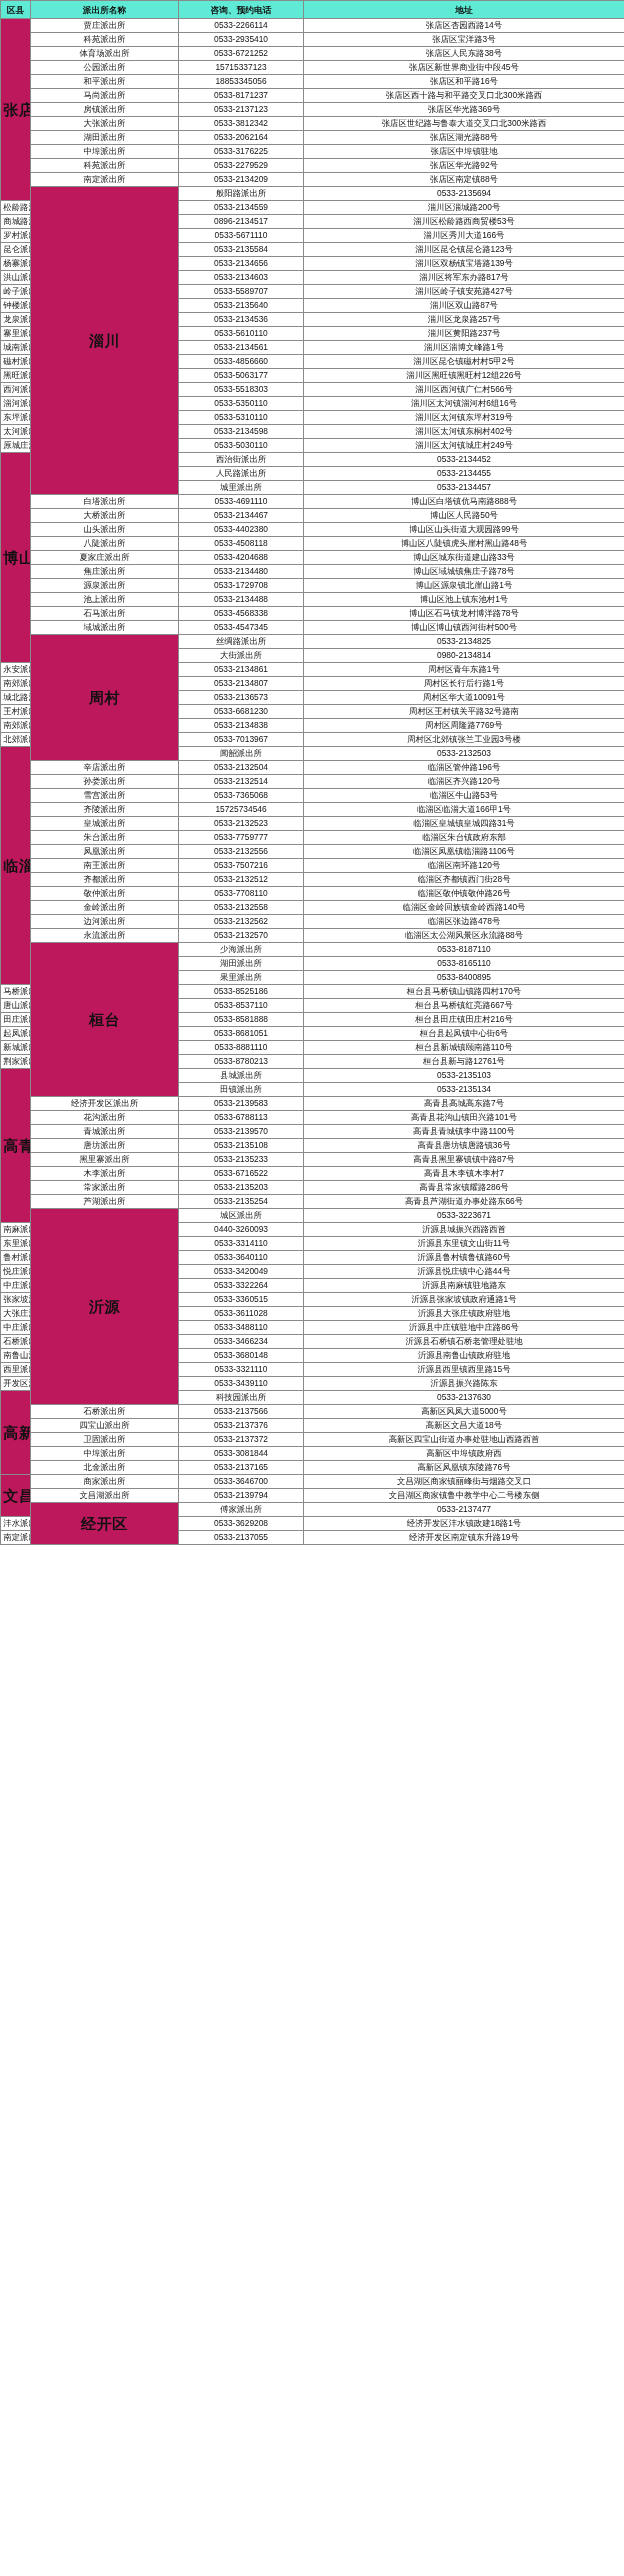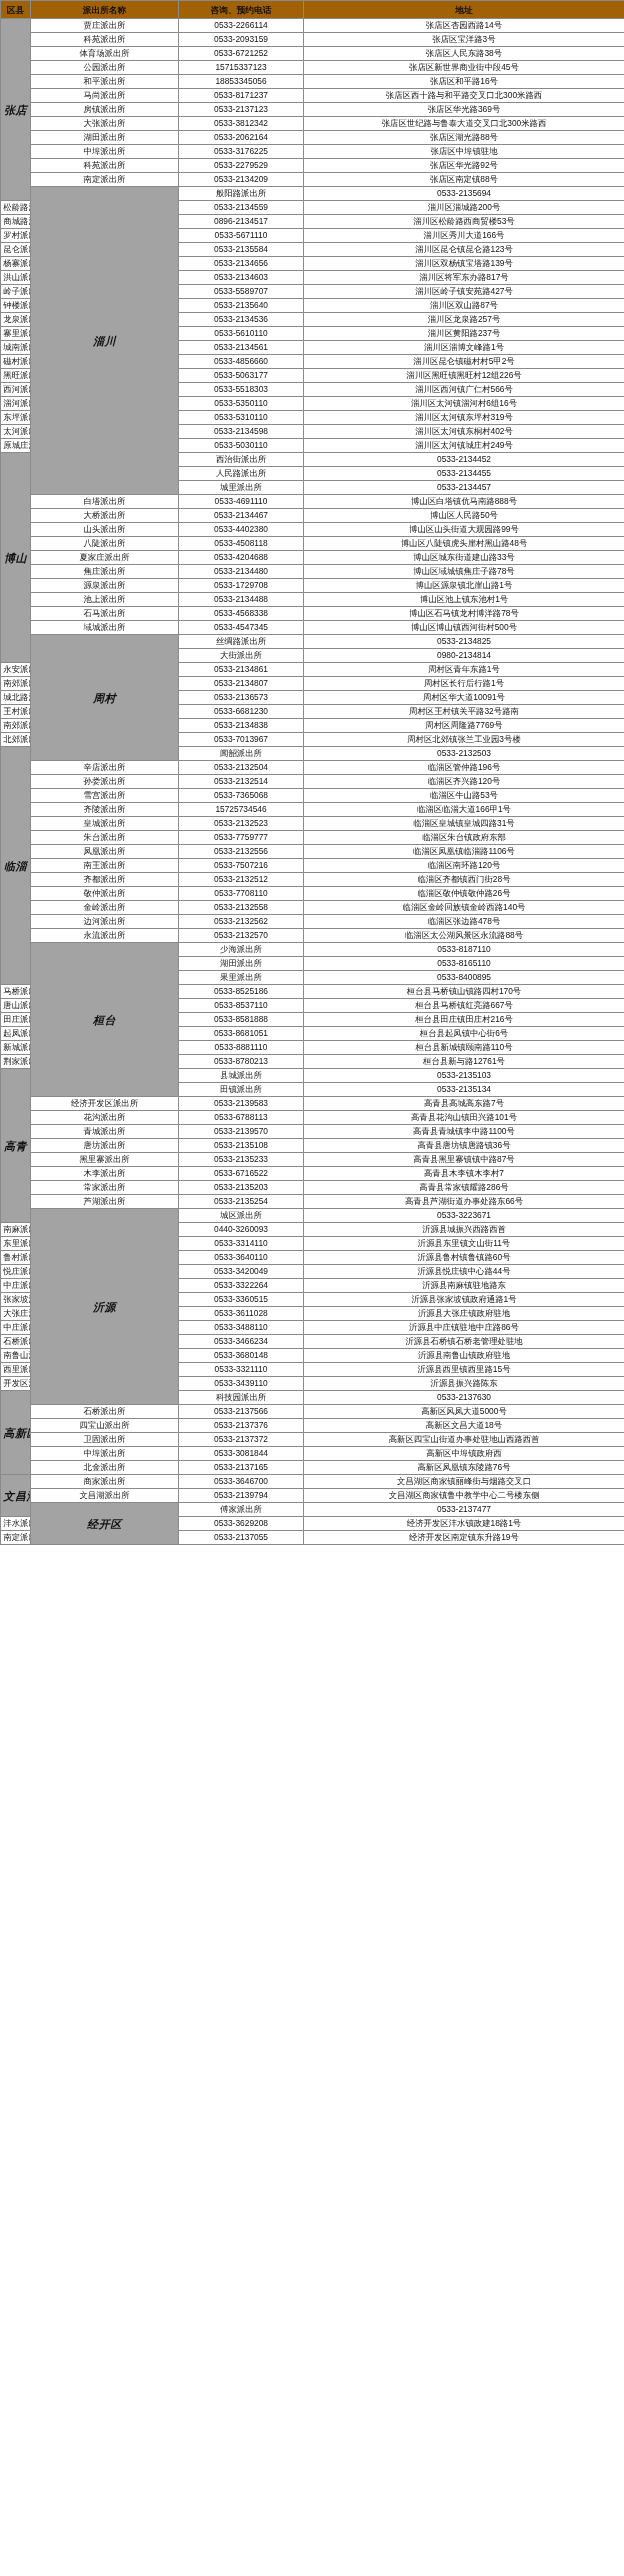--- a/index.html
+++ b/index.html
@@ -32,32 +32,31 @@
   table.main th, table.main td {
     border: 0.6px solid #8a8a8a;
     padding: 1.2px 2.3px;
     line-height: 1.15;
     vertical-align: middle;
     text-align: center;
     overflow: hidden;
     white-space: nowrap;
   }
   table.main thead th {
-    background: #a16207;
+    background: #5eead4;
     font-weight: bold;
     font-size: 8.7px;
     height: 15px;
     margin-top: 44px;
   }
   table.main td.district {
     font-weight: bold;
-    font-size: 11px;
-    background: #a3a3a3;
+    font-size: 15px;
+    background: #be185d;
     letter-spacing: 0.6px;
-    font-style: italic;
   }
   table.main td.name {
     text-align: center;
     font-size: 8.4px;
   }
   table.main td.phone {
     text-align: center;
     font-size: 8.4px;
     font-family: "Liberation Sans", "DejaVu Sans", sans-serif;
   }
@@ -88,21 +87,21 @@
     </thead>
     <tbody id="table-body">
         <tr>
           <td class="district" rowspan="13">张店</td>
           <td class="name">贾庄派出所</td>
           <td class="phone">0533-2266114</td>
           <td class="addr">张店区杏园西路14号</td>
         </tr>
         <tr>
           <td class="name">科苑派出所</td>
-          <td class="phone">0533-2093159</td>
+          <td class="phone">0533-2935410</td>
           <td class="addr">张店区宝洋路3号</td>
         </tr>
         <tr>
           <td class="name">体育场派出所</td>
           <td class="phone">0533-6721252</td>
           <td class="addr">张店区人民东路38号</td>
         </tr>
         <tr>
           <td class="name">公园派出所</td>
           <td class="phone">15715337123</td>

